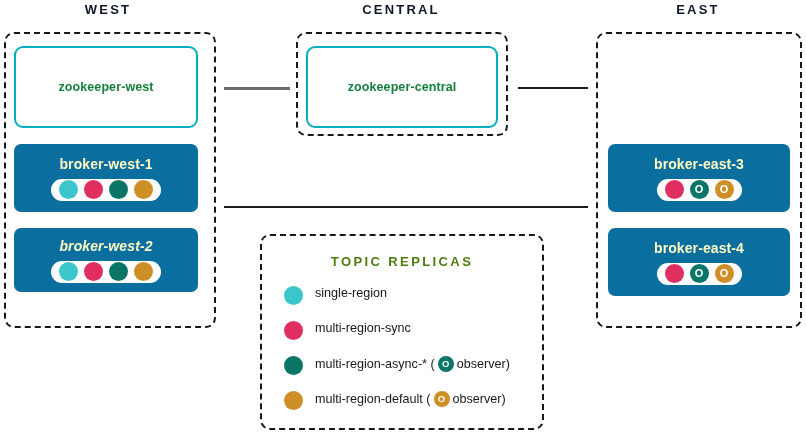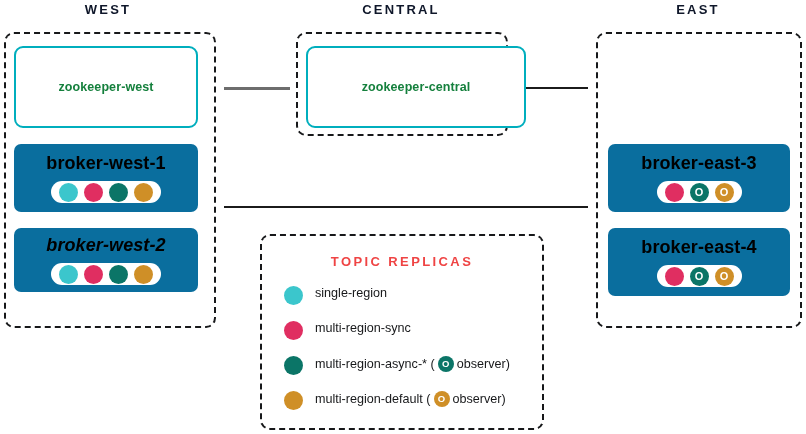--- a/index.html
+++ b/index.html
@@ -40,34 +40,34 @@
     border-radius:9px;
     background:#ffffff;
     box-sizing:border-box;
     display:flex;align-items:center;justify-content:center;
   }
   .zk-label{
     font-size:12.5px;font-weight:bold;color:#15803d;
     letter-spacing:.1px;white-space:nowrap;
   }
   #zk-west{left:14px;top:46px;width:184px;height:82px;}
-  #zk-central{left:306px;top:46px;width:220px;height:82px;}
+  #zk-central{left:306px;top:46px;width:192px;height:82px;}
   #zk-east{left:608px;top:46px;width:182px;height:82px;}
 
   
   .broker-node{
     position:absolute;
     background:#0a6e9e;
     border-radius:7px;
     box-sizing:border-box;
     display:flex;flex-direction:column;
     align-items:center;justify-content:center;
   }
   .broker-label{
-    font-size:18px;font-weight:bold;color:#000000;
+    font-size:14px;font-weight:bold;color:#fef9c3;
     letter-spacing:.1px;white-space:nowrap;margin-bottom:7px;
   }
   #broker-west-1{left:14px;top:144px;width:184px;height:68px;}
   #broker-west-2{left:14px;top:228px;width:184px;height:64px;font-style:italic;}
   #broker-east-3{left:608px;top:144px;width:182px;height:68px;}
   #broker-east-4{left:608px;top:228px;width:182px;height:68px;}
 
   
   .replica-pill{
     background:#ffffff;border-radius:14px;
@@ -92,21 +92,21 @@
 
   
   #legend-box{
     position:absolute;left:260px;top:234px;width:284px;height:196px;
     border:2.2px dashed #17181a;border-radius:10px;
     background:#ffffff;box-sizing:border-box;
   }
   #legend-title{
     position:absolute;left:0;top:18px;width:100%;
     text-align:center;font-size:13px;font-weight:bold;
-    letter-spacing:2.4px;color:#ef4444;
+    letter-spacing:2.4px;color:#4d7c0f;
   }
   #legend-items{position:absolute;left:22px;top:50px;width:252px;}
   .legend-row{
     display:flex;align-items:flex-start;height:31px;margin-bottom:4px;
   }
   .legend-dot{
     width:19px;height:19px;border-radius:50%;flex:0 0 auto;margin-right:12px;
   }
   .legend-text{
     font-size:12.6px;color:#17181a;white-space:nowrap;

